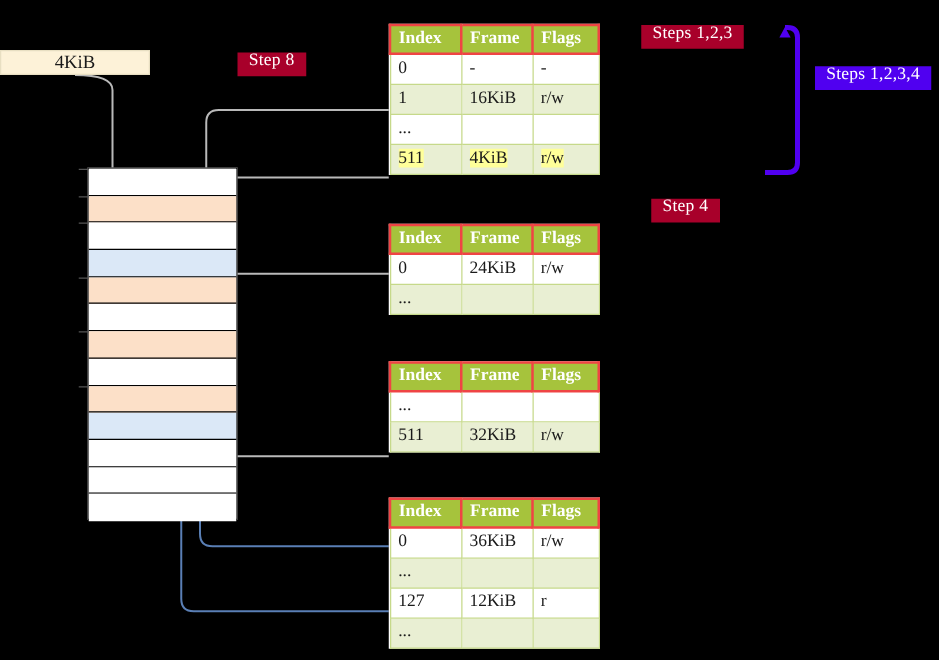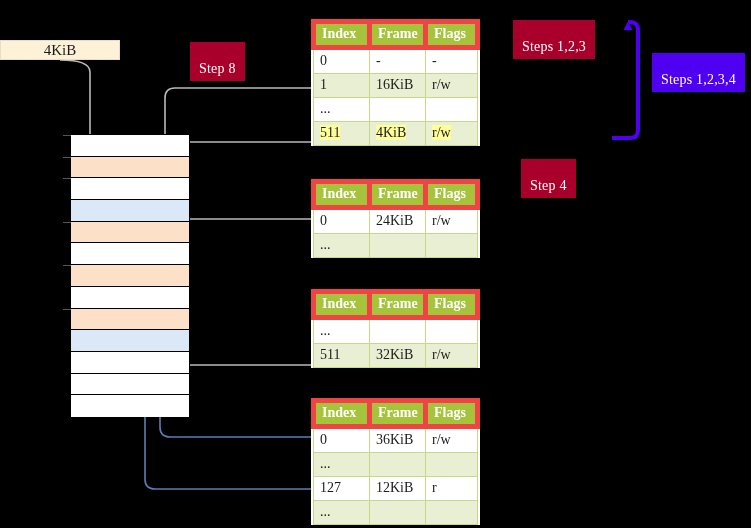--- a/index.html
+++ b/index.html
@@ -29,21 +29,21 @@
     height: 528px;
     pointer-events: none;
   }
 
   
   .badge {
     position: absolute;
     color: #ffffff;
     font-size: 14px;
     line-height: 1;
-    padding: 20px 9px 5px 9px;
+    padding: 0 9px 5px 9px;
     white-space: nowrap;
     letter-spacing: 0.2px;
     text-align: center;
   }
   .badge-red   { background: #a8002a; }
   .badge-blue  { background: #5000f0; }
 
   
   #kib-box {
     position: absolute;
@@ -98,21 +98,21 @@
     font-size: 14px;
     color: #1a1a1a;
     table-layout: fixed;
   }
   .ptable th {
     background: #a6c33c;
     color: #ffffff;
     font-weight: bold;
     text-align: left;
     padding: 2px 6px 3px 6px;
-    border: 5px solid #ef4444;
+    border: 2px solid #ef4444;
     font-size: 14px;
   }
   .ptable td {
     padding: 2px 6px 3px 6px;
     border: 1px solid #c6d98a;
     height: 18px;
     vertical-align: middle;
     overflow: hidden;
     white-space: nowrap;
   }

